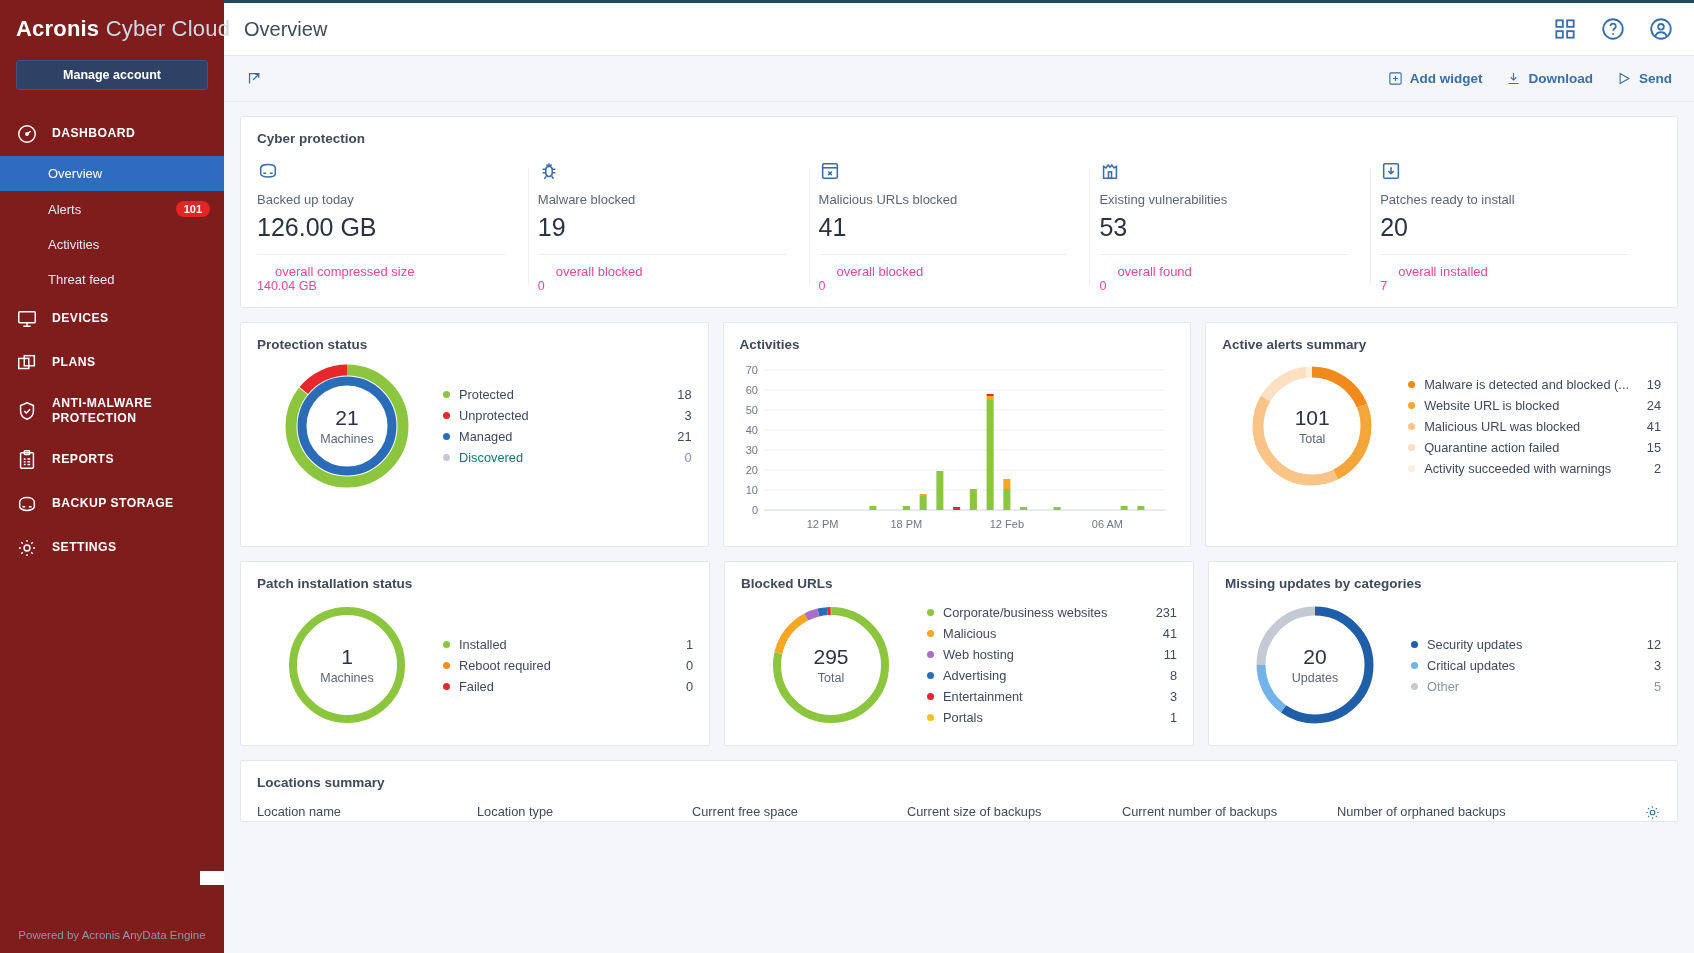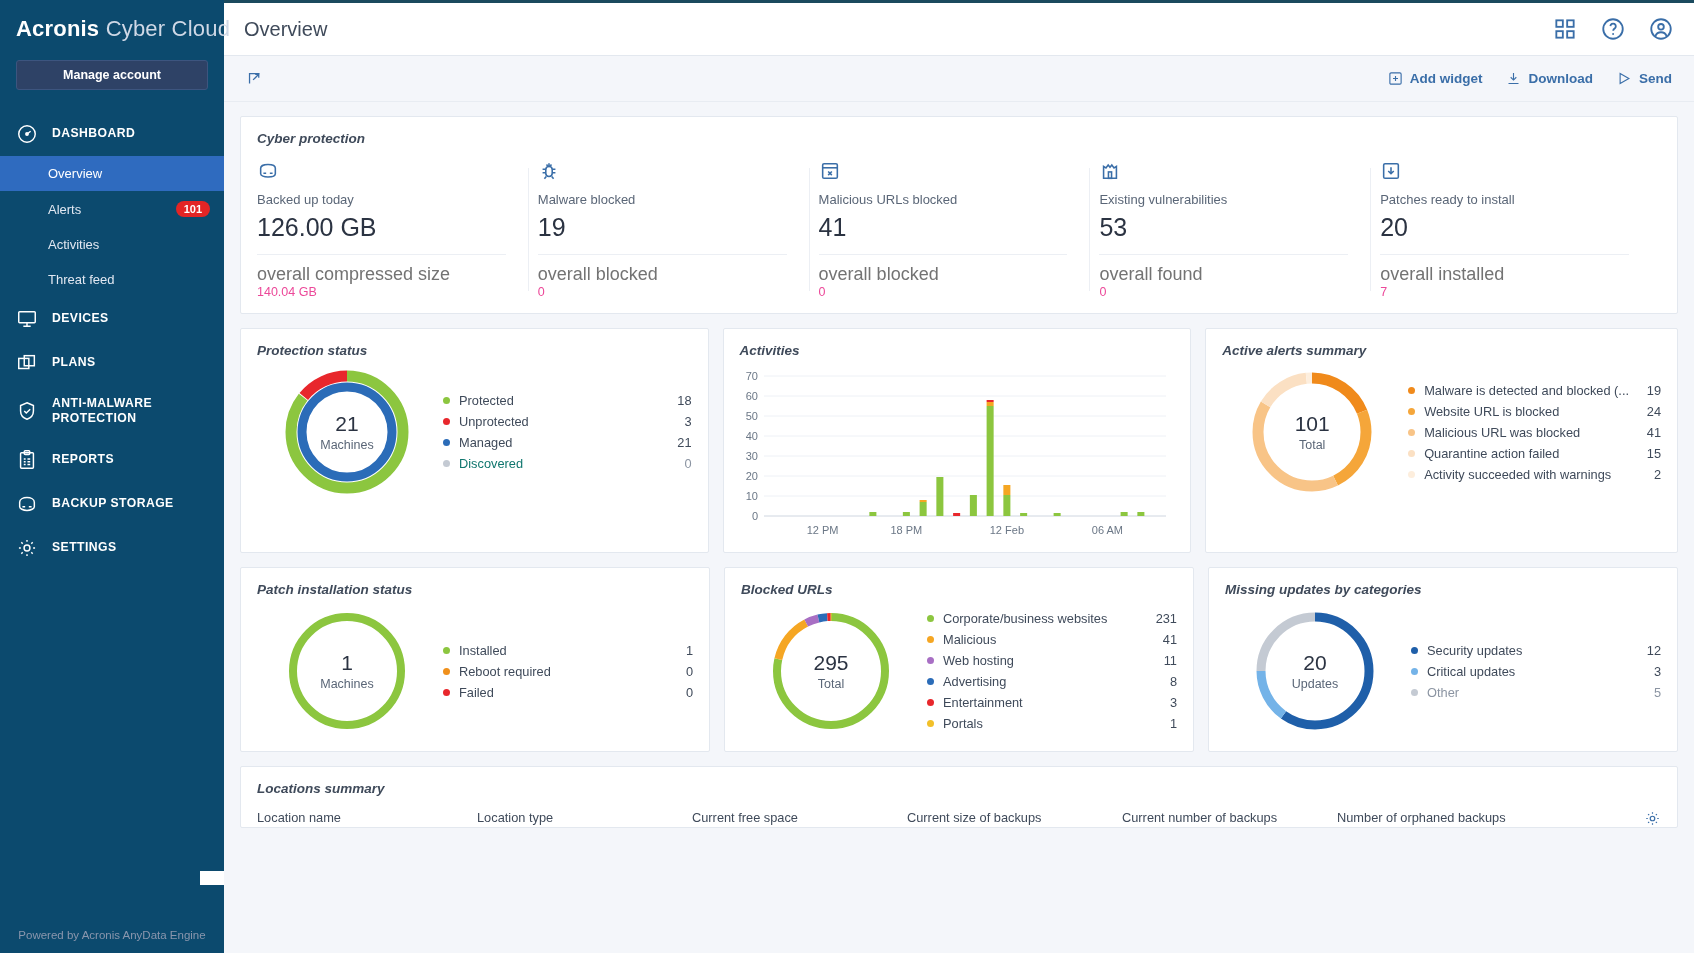--- a/index.html
+++ b/index.html
@@ -6,21 +6,21 @@
   html, body {
     width: 1694px; height: 953px;
     font-family: "Liberation Sans", sans-serif;
     background: #ffffff; overflow: hidden;
   }
   .app { display: flex; width: 1694px; height: 953px; }
 
   
   .sidebar {
     width: 224px; min-width: 224px; height: 953px;
-    background: #0c4a6e; color: #fff;
+    background: #7f1d1d; color: #fff;
     display: flex; flex-direction: column;
     position: relative;
   }
   .brand {
     padding: 16px 16px 10px 16px;
     font-size: 22px; letter-spacing: .2px; white-space: nowrap;
   }
   .brand .b1 { font-weight: 700; color: #fff; }
   .brand .b2 { font-weight: 400; color: #cfd8e6; }
   .manage-btn {
@@ -85,37 +85,36 @@
   .tool-btn svg { width: 15px; height: 15px; display: block; }
 
   .canvas { flex: 1; overflow: hidden; padding: 14px 16px 0 16px; }
 
   .card {
     background: #fff; border: 1px solid #e3e8ef; border-radius: 2px;
   }
   .card-title {
     font-size: 13.5px; color: #3f4a5a; font-weight: 600;
     padding: 14px 16px 0 16px;
-    font-style: italic;
   }
 
   
   .cyber { padding-bottom: 14px; }
   .kpis { display: flex; padding: 6px 16px 0 16px; }
   .kpi { flex: 1; padding-right: 16px; position: relative; }
   .kpi + .kpi::before {
     content: ""; position: absolute; left: -10px; top: 16px; bottom: 8px;
     width: 1px; background: #eceff4;
   }
   .kpi-icon { color: #3a6ea8; height: 26px; margin: 8px 0 6px 0; }
   .kpi-icon svg { width: 22px; height: 22px; display: block; }
   .kpi-label { font-size: 13px; color: #5a6677; }
   .kpi-value { font-size: 25px; color: #2b3342; font-weight: 400; margin-top: 6px; }
   .kpi-rule { border-top: 1px solid #eceff4; margin: 12px 16px 0 0; }
-  .kpi-sub { font-size: 18px; color: #737373; margin-top: 9px; }
+  .kpi-sub { font-size: 13px; color: #ec4899; margin-top: 9px; margin-left: 18px; }
   .kpi-subval { font-size: 12.5px; color: #ec4899; }
 
   .grid-row { display: flex; gap: 14px; margin-top: 14px; }
   .grid-row > .card { flex: 1; }
 
   .widget-body { display: flex; align-items: center; padding: 10px 16px 16px 16px; }
   .donut-wrap { width: 180px; display: flex; flex-direction: column; align-items: center; }
   .donut { position: relative; width: 122px; height: 122px; }
   .donut svg { transform: rotate(-90deg); display: block; }
   .donut-center {

